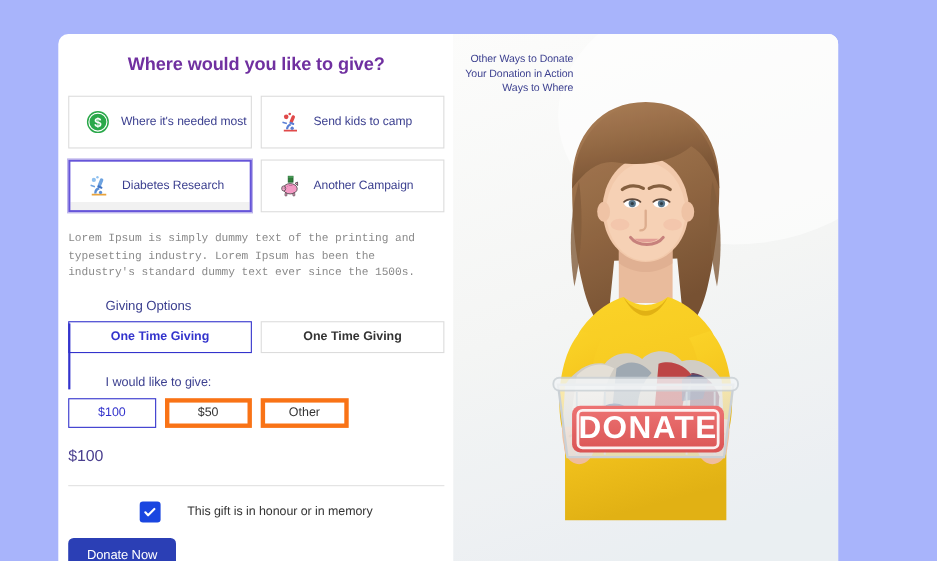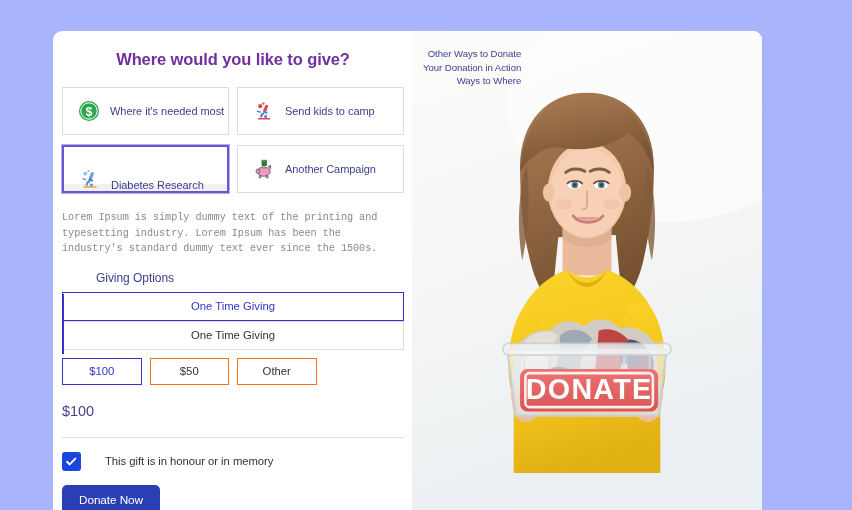--- a/index.html
+++ b/index.html
@@ -57,21 +57,20 @@
     display: flex;
     align-items: center;
     gap: 9px;
     padding-left: 14px;
     cursor: pointer;
   }
   .cause-card.selected {
     border: 2px solid #6655d9;
     outline: 1px solid #b9b0ea;
     background: linear-gradient(#ffffff 84%, #f1f1f1 84%);
-    align-items: flex-end;
   }
   .cause-label {
     color: #3b3f8f;
     font-size: 11px;
     letter-spacing: -0.05px;
     white-space: nowrap;
   }
   .cause-icon { width: 24px; height: 24px; flex: 0 0 24px; display:block; }
 
   .lorem {
@@ -99,23 +98,24 @@
   
   .caret {
     position: absolute;
     left: 9px; top: 263px;
     width: 1.5px; height: 60px;
     background: #3333cc;
   }
 
   .giving-row {
     display: grid;
-    grid-template-columns: 1fr;
+    grid-template-columns: 1fr 1fr;
     gap: 0 8px;
     margin-top: 7px;
+    font-weight: bold;
   }
   .opt-btn {
     height: 29px;
     border: 1px solid #dcdcdc;
     background: #ffffff;
     display: flex; align-items: center; justify-content: center;
     font-size: 11.3px;
     color: #333333;
     cursor: pointer;
   }
@@ -125,21 +125,21 @@
   }
 
   .amount-row {
     display: grid;
     grid-template-columns: repeat(4, 1fr);
     gap: 0 8px;
     margin-top: 8px;
   }
   .amt-btn {
     height: 27px;
-    border: 1px solid #f97316;
+    border: 4px solid #f97316;
     background: #ffffff;
     display: flex; align-items: center; justify-content: center;
     font-size: 11.3px;
     color: #333333;
     cursor: pointer;
   }
   .amt-btn.selected {
     border: 1.6px solid #3333cc;
     color: #3333cc;
   }
@@ -155,20 +155,21 @@
     margin-top: 18px;
     height: 1px;
     background: #e2e2e2;
   }
 
   .honour-row {
     display: flex;
     align-items: center;
     gap: 24px;
     margin-top: 14px;
+    justify-content: center;
   }
   .checkbox {
     width: 19px; height: 19px; flex: 0 0 19px;
     background: #1a46e0;
     border-radius: 3px;
     display: flex; align-items: center; justify-content: center;
     cursor: pointer;
   }
   .checkbox svg { display: block; }
   .honour-text {
@@ -301,20 +302,21 @@
 
       <div class="giving-row">
         <div class="opt-btn selected">
           <span>One Time Giving</span>
         </div>
         <div class="opt-btn">
           <span>One Time Giving</span>
         </div>
       </div>
 
+      <div class="section-label give">I would like to give:</div>
 
       <div class="amount-row">
         <div class="amt-btn selected">
           <span>$100</span>
         </div>
         <div class="amt-btn">
           <span>$50</span>
         </div>
         <div class="amt-btn">
           <span>Other</span>

